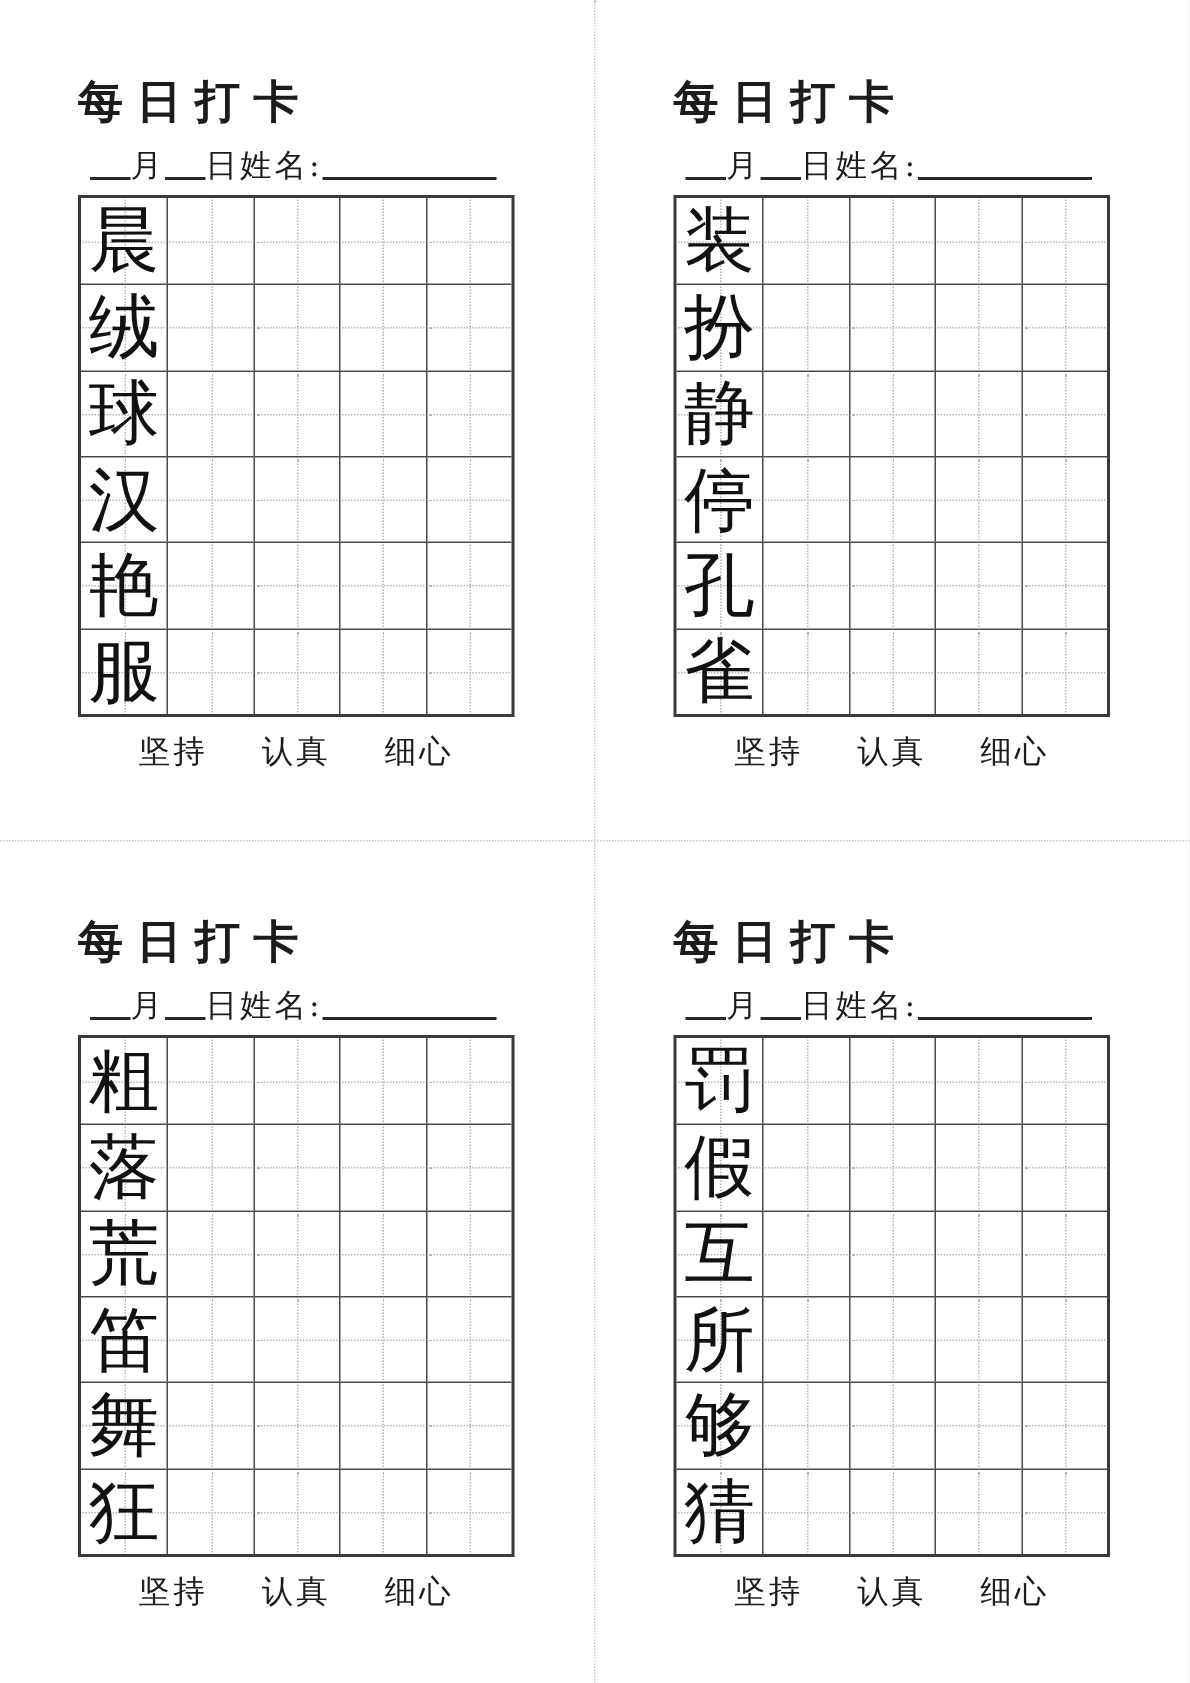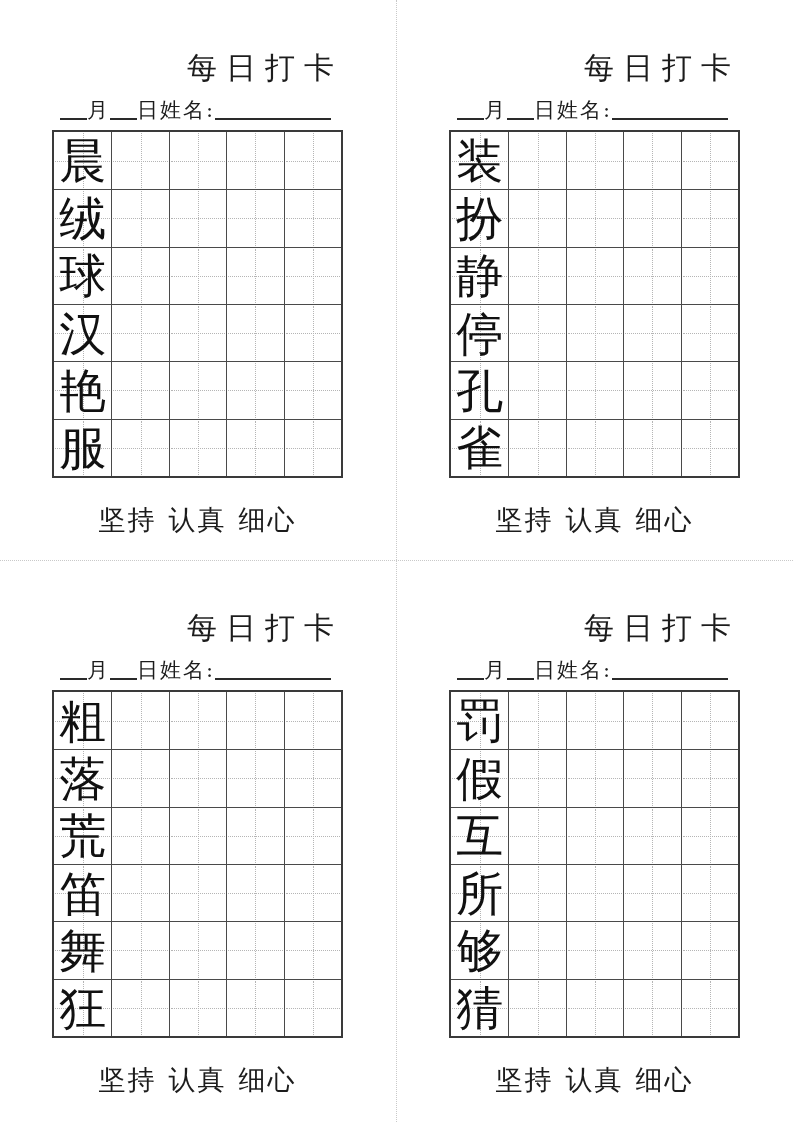--- a/index.html
+++ b/index.html
@@ -21,22 +21,22 @@
     border-top:1px dotted #c9c9c9;
   }
   .card{position:absolute;width:396px;height:560px;}
   .q0{left:0;top:0}
   .q1{left:397px;top:0}
   .q2{left:0;top:560px}
   .q3{left:397px;top:560px}
 
   .title{
     position:absolute;left:52px;top:48px;width:291px;margin:0;
-    font-size:30px;font-weight:400;letter-spacing:9px;
-    text-align:right;white-space:nowrap;
+    font-size:30px;font-weight:700;letter-spacing:9px;
+    text-align:left;white-space:nowrap;
   }
   .subtitle{
     position:absolute;left:60px;top:96px;
     font-size:21px;white-space:nowrap;letter-spacing:2px;
   }
   .blank{
     display:inline-block;width:27px;height:14px;
     border-bottom:2px solid #2a2a2a;vertical-align:-3px;
   }
   .blank.long{width:116px;}
@@ -66,23 +66,23 @@
   .cell::after{
     content:"";position:absolute;top:50%;left:1px;right:1px;height:0;
     border-top:1px dotted #b5b5b5;
   }
   .hanzi{
     position:relative;z-index:1;
     font-size:47px;line-height:1;
     color:#111;
   }
   .footer{
-    position:absolute;left:52px;top:502px;width:291px;
-    display:flex;justify-content:center;gap:12px;
-    font-size:27px;letter-spacing:2px;
+    position:absolute;left:52px;top:487px;width:291px;
+    display:flex;justify-content:center;gap:36px;
+    font-size:21px;letter-spacing:2px;
   }
 </style>
 </head>
 <body>
 
 <div id="page">
   <div class="cut-v"></div>
   <div class="cut-h"></div>
 
   <section class="card q0">

